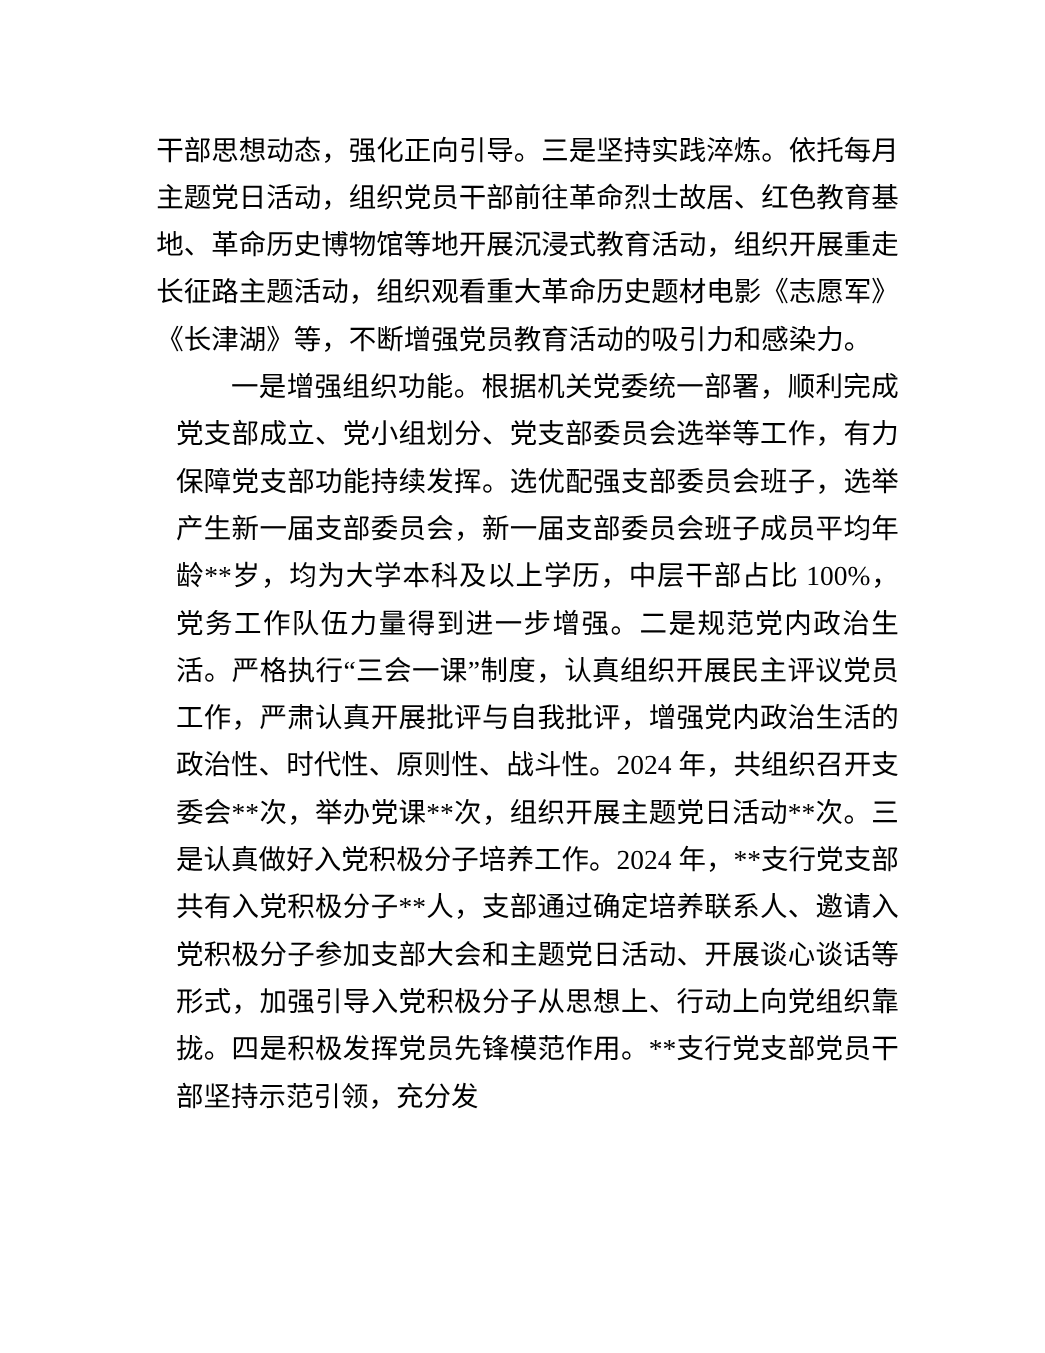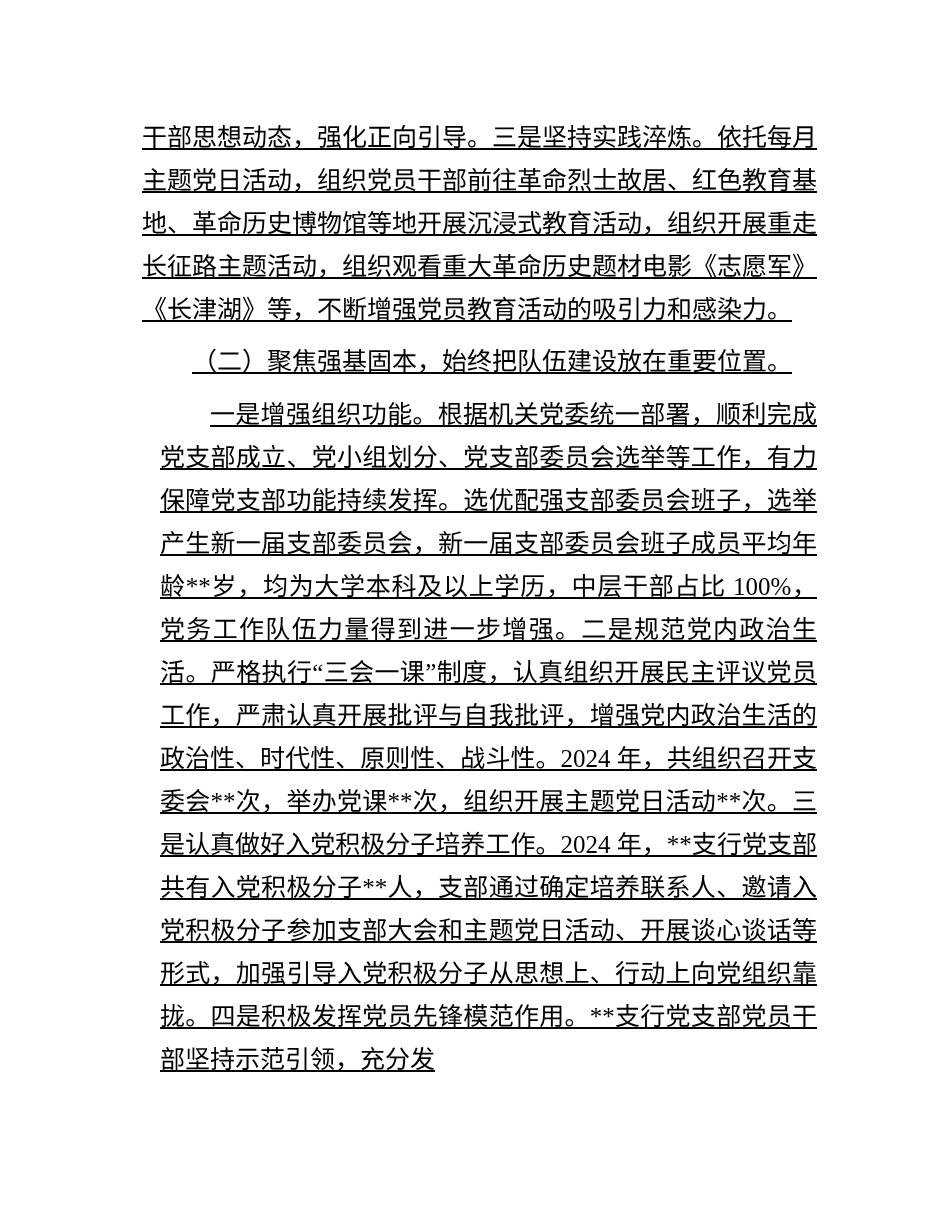--- a/index.html
+++ b/index.html
@@ -20,34 +20,32 @@
     color: #000000;
   }
   .page p {
     margin: 0;
     font-size: 25px;
     line-height: 43px;
     font-weight: normal;
     text-align: justify;
     text-justify: inter-ideograph;
     word-break: break-all;
-    text-decoration: underline;
   }
   p.para-continuation {
     text-indent: 0;
   }
   p.para-heading {
     text-indent: 2em;
     margin: 9px 0 10px 0;
   }
   p.para-body {
     text-indent: 2em;
     margin-left: 18px;
   }
 </style>
 </head>
 <body>
 
 <div class="page">
   <p class="para-continuation">干部思想动态，强化正向引导。三是坚持实践淬炼。依托每月主题党日活动，组织党员干部前往革命烈士故居、红色教育基地、革命历史博物馆等地开展沉浸式教育活动，组织开展重走长征路主题活动，组织观看重大革命历史题材电影《志愿军》《长津湖》等，不断增强党员教育活动的吸引力和感染力。</p>
-  <p class="para-heading">（二）聚焦强基固本，始终把队伍建设放在重要位置。</p>
   <p class="para-body">一是增强组织功能。根据机关党委统一部署，顺利完成党支部成立、党小组划分、党支部委员会选举等工作，有力保障党支部功能持续发挥。选优配强支部委员会班子，选举产生新一届支部委员会，新一届支部委员会班子成员平均年龄**岁，均为大学本科及以上学历，中层干部占比 100%，党务工作队伍力量得到进一步增强。二是规范党内政治生活。严格执行“三会一课”制度，认真组织开展民主评议党员工作，严肃认真开展批评与自我批评，增强党内政治生活的政治性、时代性、原则性、战斗性。2024 年，共组织召开支委会**次，举办党课**次，组织开展主题党日活动**次。三是认真做好入党积极分子培养工作。2024 年，**支行党支部共有入党积极分子**人，支部通过确定培养联系人、邀请入党积极分子参加支部大会和主题党日活动、开展谈心谈话等形式，加强引导入党积极分子从思想上、行动上向党组织靠拢。四是积极发挥党员先锋模范作用。**支行党支部党员干部坚持示范引领，充分发</p>
 </div>
 
 </body></html>

